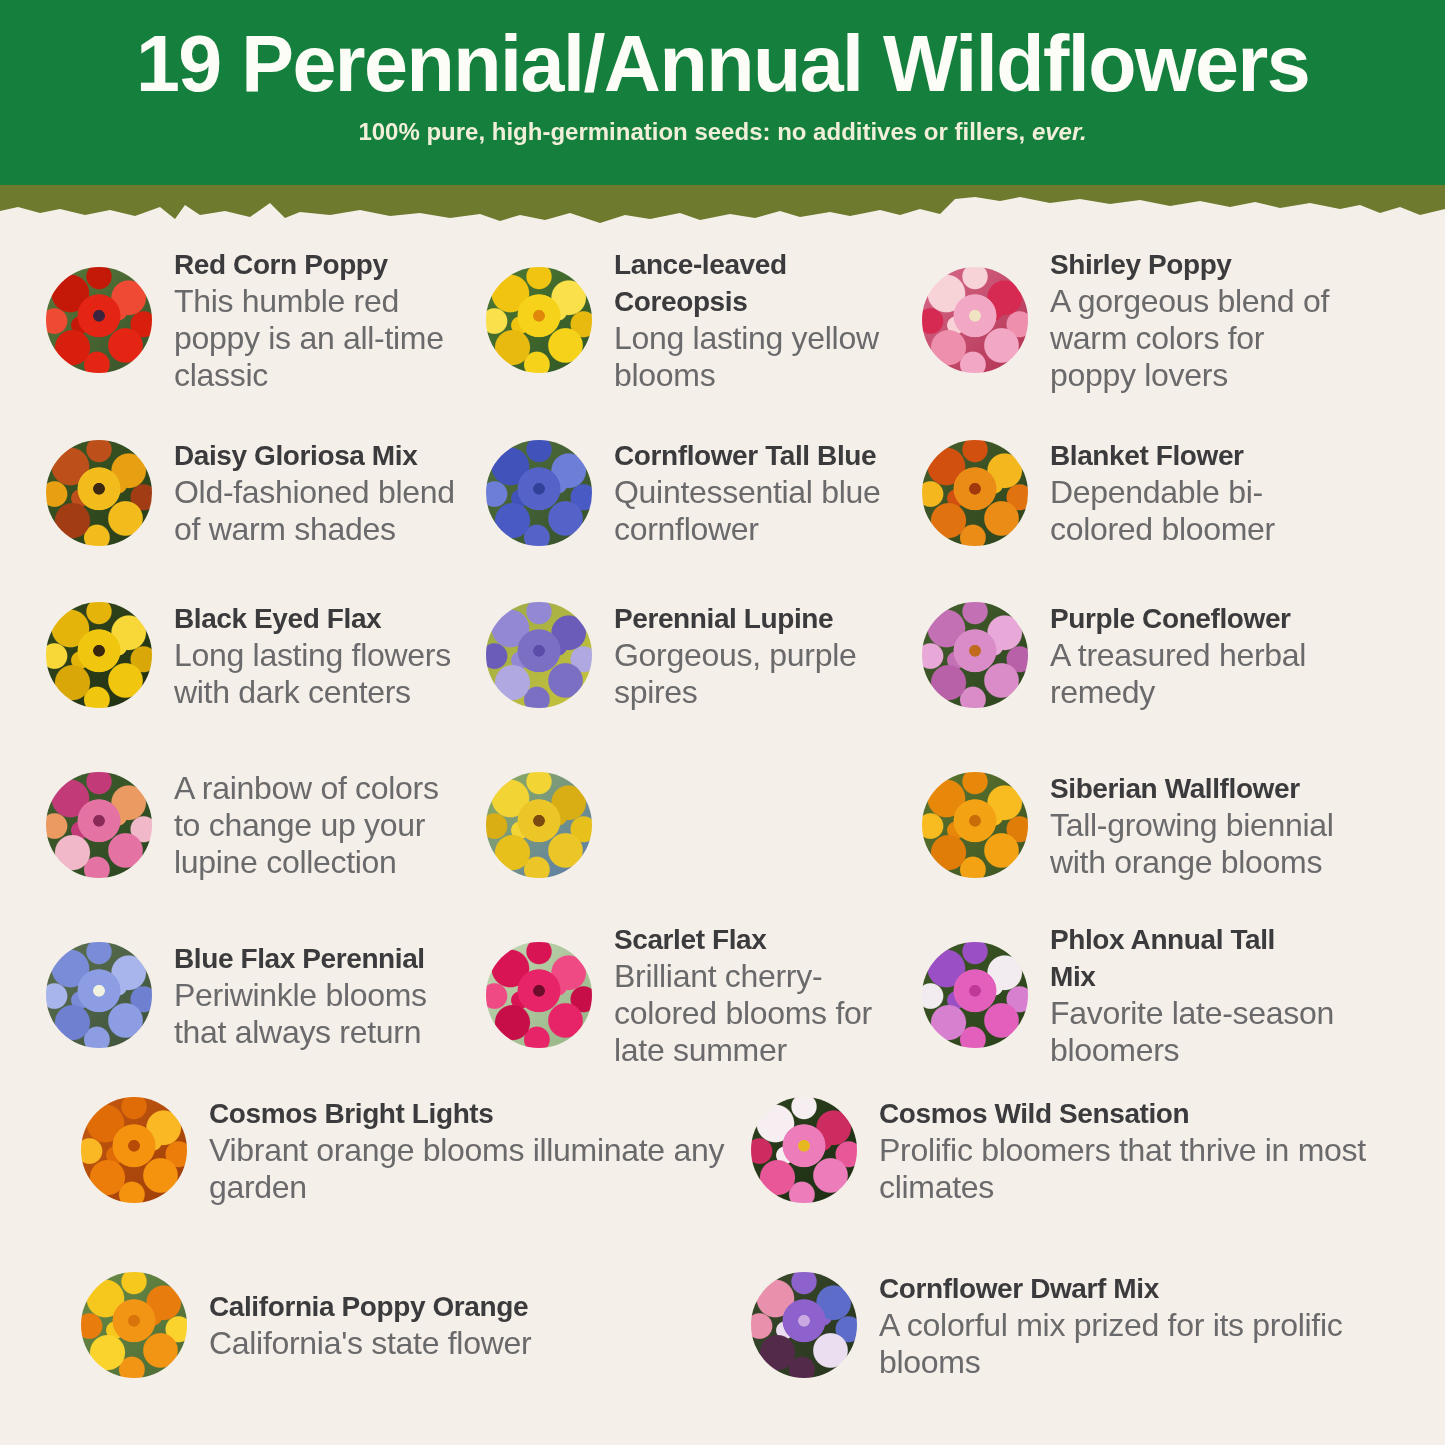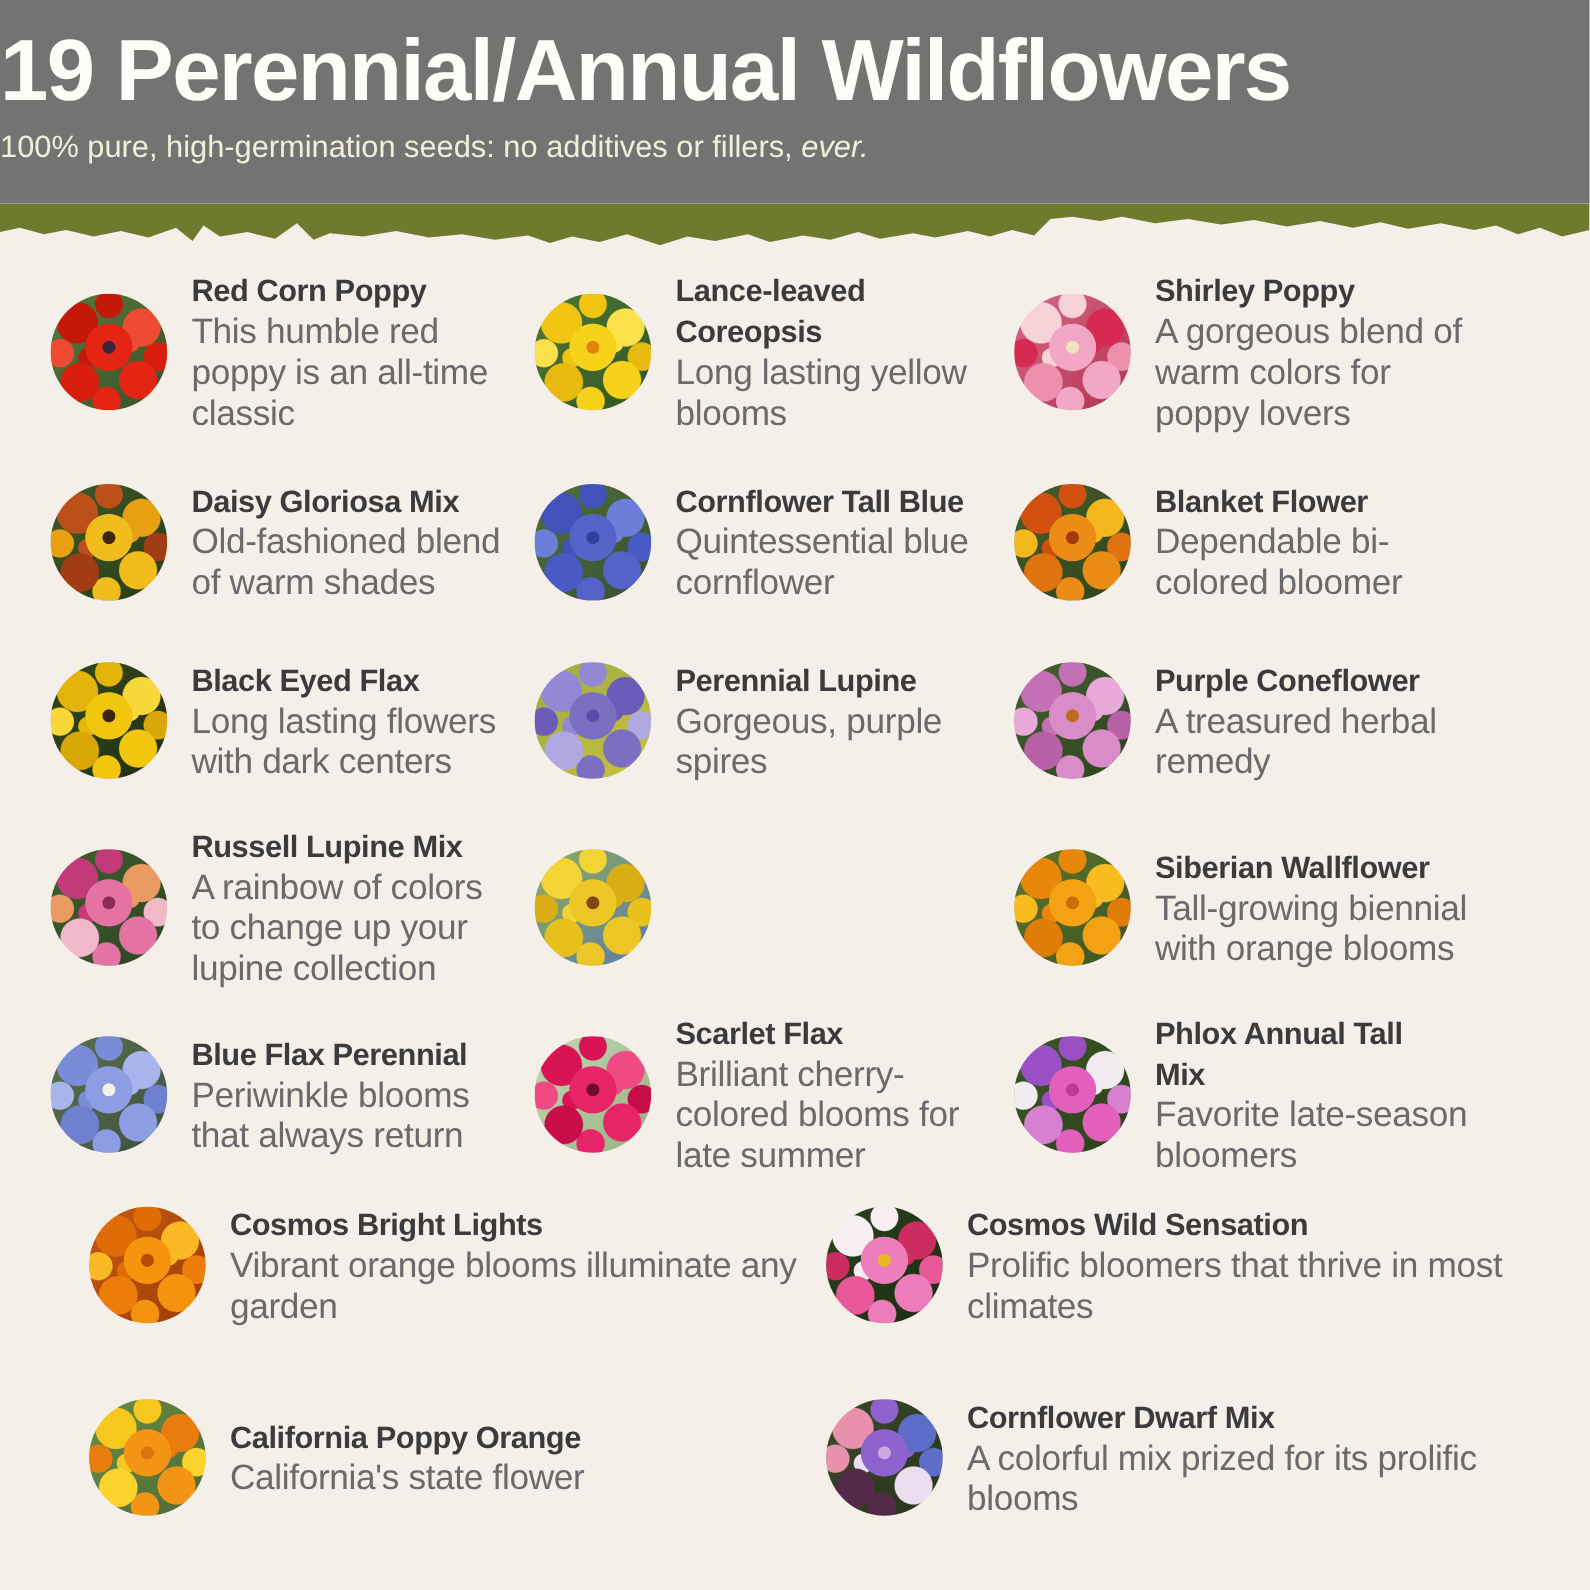--- a/index.html
+++ b/index.html
@@ -4,30 +4,30 @@
 <style>
   html,body{margin:0;padding:0;}
   body{
     width:1445px;height:1445px;overflow:hidden;
     background:#f4efe8;
     font-family:"Liberation Sans", sans-serif;
     -webkit-font-smoothing:antialiased;
   }
   
   .header{
-    position:relative;height:185px;background:#737373;
+    position:relative;height:185px;background:#15803d;text-align:center;
   }
   .header h1{
     margin:0;padding-top:24px;
     font-size:79px;font-weight:800;letter-spacing:-1.5px;
     color:#fdfdf8;line-height:1.0;
   }
   .header .subtitle{
     margin-top:15px;
-    font-size:28px;font-weight:400;color:#f1efda;letter-spacing:0;
+    font-size:24px;font-weight:700;color:#f1efda;letter-spacing:0;
   }
   .header .subtitle em{font-style:italic;}
   .tear{display:block;width:1445px;height:45px;}
   
   .grid3{
     display:grid;
     grid-template-columns:440px 436px 444px;
     grid-template-rows:180px 165px 160px 180px 160px;
     padding-left:46px;
   }
@@ -148,21 +148,20 @@
     <div class="txt">
       <div class="name">Purple Coneflower</div>
       <div class="desc">A treasured herbal
 remedy</div>
     </div>
   </div>
 
   <div class="item">
     <div class="photo" style="background: radial-gradient(circle at 50% 46%, rgb(138, 42, 88) 0px, rgb(138, 42, 88) 7%, rgba(0, 0, 0, 0) 8%), radial-gradient(circle at 50% 46%, rgb(228, 115, 164) 0px, rgb(228, 115, 164) 27%, rgba(0, 0, 0, 0) 28%), radial-gradient(circle at 23% 25%, rgb(194, 58, 120) 0px, rgb(194, 58, 120) 16%, rgba(0, 0, 0, 0) 17%), radial-gradient(circle at 78% 29%, rgb(235, 154, 98) 0px, rgb(235, 154, 98) 15%, rgba(0, 0, 0, 0) 16%), radial-gradient(circle at 25% 76%, rgb(240, 184, 200) 0px, rgb(240, 184, 200) 15%, rgba(0, 0, 0, 0) 16%), radial-gradient(circle at 75% 74%, rgb(228, 115, 164) 0px, rgb(228, 115, 164) 15%, rgba(0, 0, 0, 0) 16%), radial-gradient(circle at 50% 9%, rgb(194, 58, 120) 0px, rgb(194, 58, 120) 11%, rgba(0, 0, 0, 0) 12%), radial-gradient(circle at 8% 51%, rgb(235, 154, 98) 0px, rgb(235, 154, 98) 11%, rgba(0, 0, 0, 0) 12%), radial-gradient(circle at 92% 54%, rgb(240, 184, 200) 0px, rgb(240, 184, 200) 11%, rgba(0, 0, 0, 0) 12%), radial-gradient(circle at 48% 92%, rgb(228, 115, 164) 0px, rgb(228, 115, 164) 11%, rgba(0, 0, 0, 0) 12%), radial-gradient(circle at 32% 55%, rgb(194, 58, 120) 0px, rgb(194, 58, 120) 9%, rgba(0, 0, 0, 0) 10%), radial-gradient(circle at 68% 42%, rgb(235, 154, 98) 0px, rgb(235, 154, 98) 9%, rgba(0, 0, 0, 0) 10%), linear-gradient(135deg, rgb(66, 96, 47), rgb(42, 69, 32));"></div>
     <div class="txt">
-      <div class="name">Russell Lupine Mix</div>
       <div class="desc">A rainbow of colors
 to change up your
 lupine collection</div>
     </div>
   </div>
 
   <div class="item">
     <div class="photo" style="background: radial-gradient(circle at 50% 46%, rgb(122, 74, 16) 0px, rgb(122, 74, 16) 7%, rgba(0, 0, 0, 0) 8%), radial-gradient(circle at 50% 46%, rgb(236, 197, 38) 0px, rgb(236, 197, 38) 27%, rgba(0, 0, 0, 0) 28%), radial-gradient(circle at 23% 25%, rgb(242, 212, 53) 0px, rgb(242, 212, 53) 16%, rgba(0, 0, 0, 0) 17%), radial-gradient(circle at 78% 29%, rgb(217, 173, 20) 0px, rgb(217, 173, 20) 15%, rgba(0, 0, 0, 0) 16%), radial-gradient(circle at 25% 76%, rgb(232, 192, 28) 0px, rgb(232, 192, 28) 15%, rgba(0, 0, 0, 0) 16%), radial-gradient(circle at 75% 74%, rgb(236, 197, 38) 0px, rgb(236, 197, 38) 15%, rgba(0, 0, 0, 0) 16%), radial-gradient(circle at 50% 9%, rgb(242, 212, 53) 0px, rgb(242, 212, 53) 11%, rgba(0, 0, 0, 0) 12%), radial-gradient(circle at 8% 51%, rgb(217, 173, 20) 0px, rgb(217, 173, 20) 11%, rgba(0, 0, 0, 0) 12%), radial-gradient(circle at 92% 54%, rgb(232, 192, 28) 0px, rgb(232, 192, 28) 11%, rgba(0, 0, 0, 0) 12%), radial-gradient(circle at 48% 92%, rgb(236, 197, 38) 0px, rgb(236, 197, 38) 11%, rgba(0, 0, 0, 0) 12%), radial-gradient(circle at 32% 55%, rgb(242, 212, 53) 0px, rgb(242, 212, 53) 9%, rgba(0, 0, 0, 0) 10%), radial-gradient(circle at 68% 42%, rgb(217, 173, 20) 0px, rgb(217, 173, 20) 9%, rgba(0, 0, 0, 0) 10%), linear-gradient(135deg, rgb(143, 174, 88), rgb(90, 122, 176));"></div>
   </div>
 

